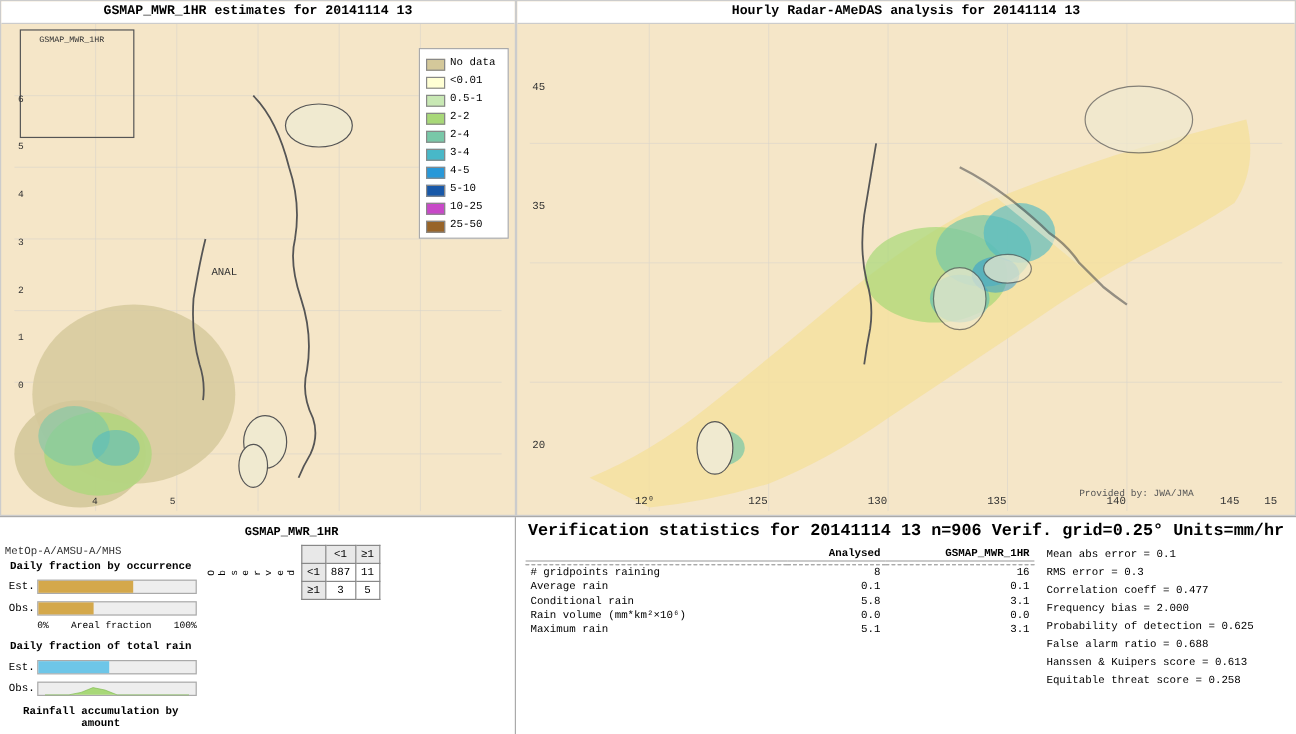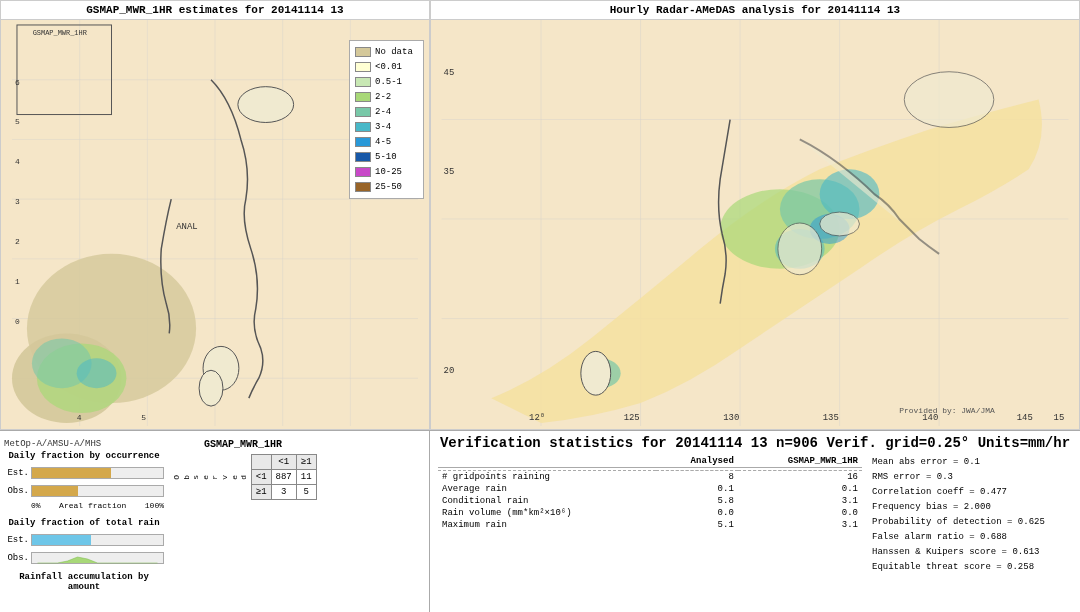--- a/index.html
+++ b/index.html
@@ -56,21 +56,21 @@
       top: 20px;
       background: #fff;
       border: 1px solid #aaa;
       padding: 3px 5px;
       font-size: 9px;
       line-height: 14px;
       width: 75px;
     }
     .legend-item {
       display: flex;
-      align-items: center;
+      align-items: flex-end;
       gap: 4px;
       margin: 1px 0;
     }
     .legend-color {
       width: 16px;
       height: 10px;
       display: inline-block;
       border: 0.5px solid #888;
     }
     
@@ -379,21 +379,21 @@
         </svg>
       </div>
     </div>
   </div>
 
   <div class="bottom-row">
 
     <div class="bottom-left">
 
       <div class="charts-column">
-        <div style="font-size:9px; color:#333; margin-top:4px;">MetOp-A/AMSU-A/MHS</div>
+        <div style="font-size:9px; color:#333; margin-top:20px;">MetOp-A/AMSU-A/MHS</div>
 
         <div class="chart-section-title">Daily fraction by occurrence</div>
         <div class="chart-bar-row">
           <span class="chart-label">Est.</span>
           <div class="chart-bar-bg">
             <div class="chart-bar-fill" style="width:60%"></div>
           </div>
         </div>
         <div class="chart-bar-row">
           <span class="chart-label">Obs.</span>

